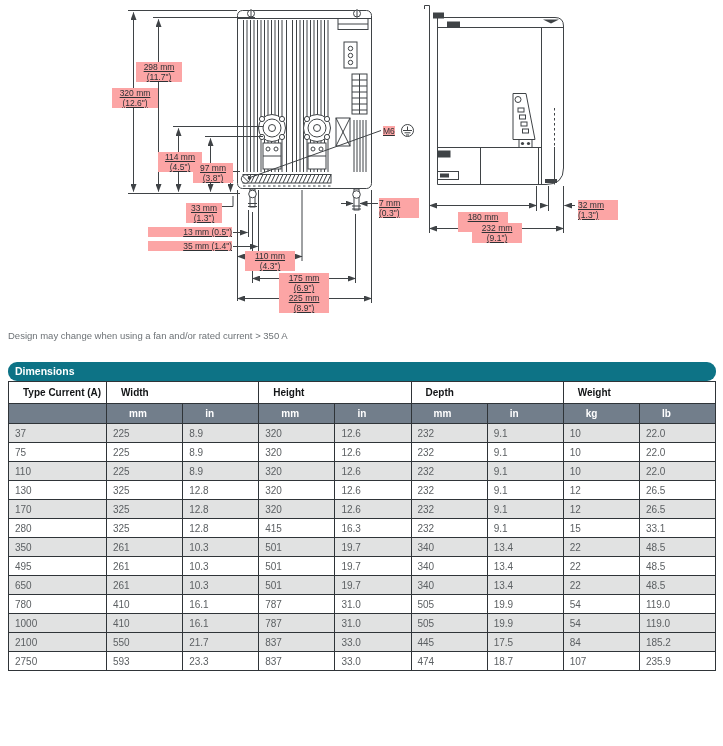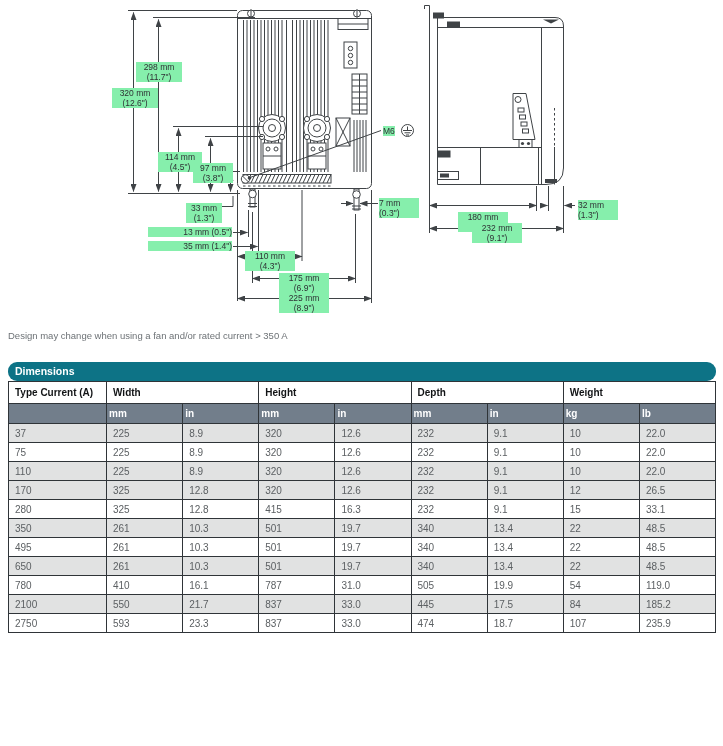--- a/index.html
+++ b/index.html
@@ -6,35 +6,35 @@
   .page{position:relative;width:723px;height:746px;background:#fff;overflow:hidden;
         font-family:"Liberation Sans",sans-serif;}
   
   .diagram{position:absolute;left:0;top:0;width:723px;height:356px;}
   .diagram svg{position:absolute;left:0;top:0;}
   .ln{stroke:#3f4346;stroke-width:1;fill:none;}
   .lnw{stroke:#3f4346;stroke-width:1;fill:#fff;}
   .fil{fill:#3f4346;stroke:none;}
   .dsh{stroke-dasharray:2.5 2.5;}
   .dlbl{position:absolute;font-size:8.5px;line-height:10px;color:#2e3134;
-        text-align:center;background:#86efac;white-space:nowrap;}
+        text-align:center;background:#fca5a5;white-space:nowrap;text-decoration:underline;}
   .dlbl span{display:block;}
   .dlbl.right{text-align:right;}
   .dlbl.left{text-align:left;}
   .note{position:absolute;left:8px;top:330px;font-size:9.5px;color:#6d7276;}
   
   .tblwrap{position:absolute;left:8px;top:362px;width:708px;}
   .tbl-title{background:#0d7386;color:#fff;font-weight:bold;font-size:10.5px;
              padding:3px 7px 4px 7px;border-radius:9px;}
   table.dims{width:100%;border-collapse:collapse;table-layout:fixed;
              font-size:10px;color:#5c6063;}
   table.dims th,table.dims td{border:1px solid #2f3438;padding:3px 6px;
              text-align:left;overflow:hidden;white-space:nowrap;}
-  table.dims tr.grp th{color:#121416;font-weight:bold;background:#fff;padding:5px 6px;}
-  table.dims tr.sub th{background:#727e8b;color:#fff;font-weight:bold;padding:4px 2px;}
+  table.dims tr.grp th{color:#121416;font-weight:bold;background:#fff;padding:5px 14px;}
+  table.dims tr.sub th{background:#727e8b;color:#fff;font-weight:bold;padding:4px 22px;}
   table.dims tbody td{padding:3.5px 6px;background:#fff;}
   table.dims tbody tr.alt td{background:#e1e2e2;}
 </style>
 </head>
 <body>
 
 <div class="page">
 
   <div class="diagram">
     <svg width="723" height="356" viewBox="0 0 723 356">
@@ -286,20 +286,31 @@
             <td>110</td>
             <td>225</td>
             <td>8.9</td>
             <td>320</td>
             <td>12.6</td>
             <td>232</td>
             <td>9.1</td>
             <td>10</td>
             <td>22.0</td>
           </tr>
+          <tr>
+            <td>130</td>
+            <td>325</td>
+            <td>12.8</td>
+            <td>320</td>
+            <td>12.6</td>
+            <td>232</td>
+            <td>9.1</td>
+            <td>12</td>
+            <td>26.5</td>
+          </tr>
           <tr class="alt">
             <td>170</td>
             <td>325</td>
             <td>12.8</td>
             <td>320</td>
             <td>12.6</td>
             <td>232</td>
             <td>9.1</td>
             <td>12</td>
             <td>26.5</td>
@@ -353,20 +364,31 @@
             <td>410</td>
             <td>16.1</td>
             <td>787</td>
             <td>31.0</td>
             <td>505</td>
             <td>19.9</td>
             <td>54</td>
             <td>119.0</td>
           </tr>
           <tr class="alt">
+            <td>1000</td>
+            <td>410</td>
+            <td>16.1</td>
+            <td>787</td>
+            <td>31.0</td>
+            <td>505</td>
+            <td>19.9</td>
+            <td>54</td>
+            <td>119.0</td>
+          </tr>
+          <tr class="alt">
             <td>2100</td>
             <td>550</td>
             <td>21.7</td>
             <td>837</td>
             <td>33.0</td>
             <td>445</td>
             <td>17.5</td>
             <td>84</td>
             <td>185.2</td>
           </tr>

